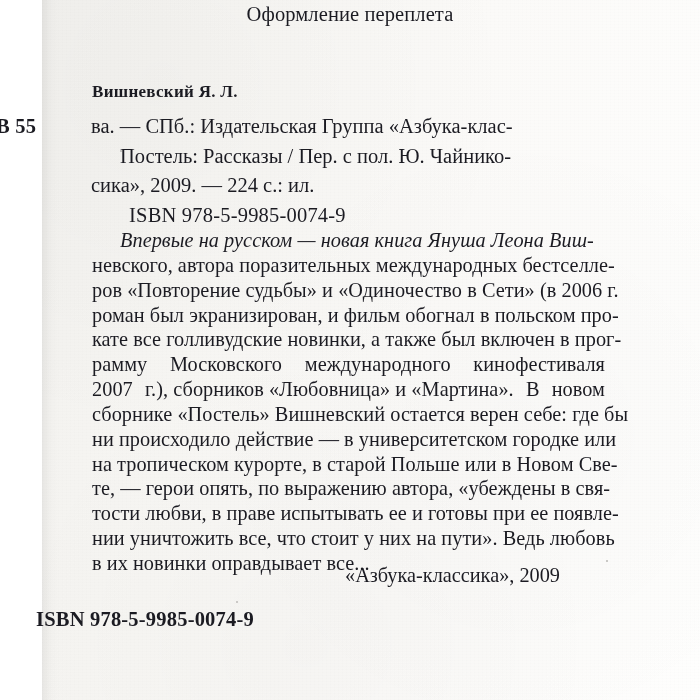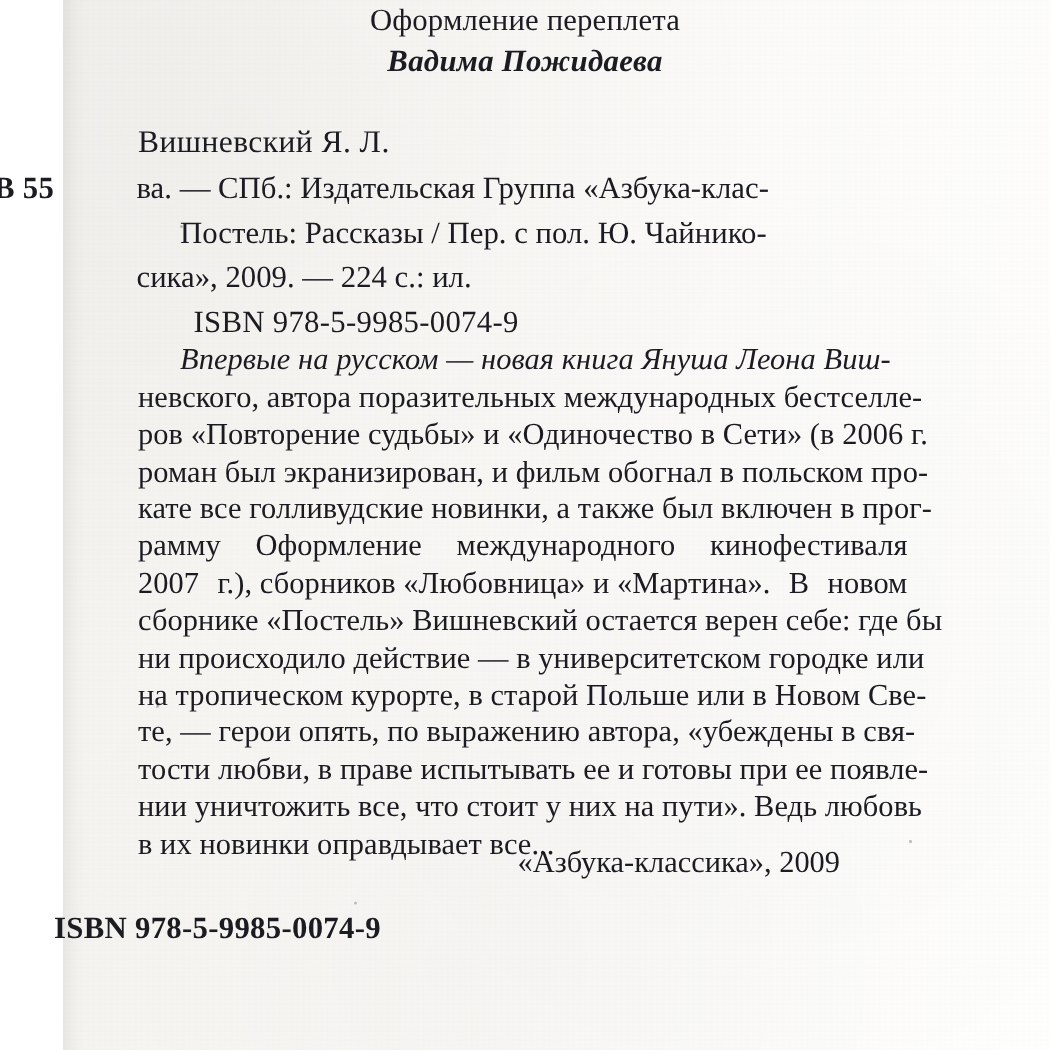--- a/index.html
+++ b/index.html
@@ -104,22 +104,22 @@
     font-style: italic;
     font-size: 20.5px;
     font-weight: 700;
     letter-spacing: 0.2px;
   }
 
   
   #author-heading {
     left: 92px;
     top: 82px;
-    font-size: 21px;
-    font-weight: 400;
+    font-size: 17px;
+    font-weight: 700;
     letter-spacing: 0.3px;
   }
   #cip-shelfmark {
     position: absolute;
     left: -4px;
     top: 112px;
     font-size: 20.5px;
     line-height: 29.5px;
     font-weight: 700;
     letter-spacing: 0.2px;
@@ -206,21 +206,20 @@
   <div class="speck" style="left:120px;top:150px;width:2px;height:2px;"></div>
   <div class="speck" style="left:104px;top:470px;width:2px;height:2px;"></div>
   <div class="speck" style="left:236px;top:601px;width:2px;height:2px;"></div>
   <div class="speck" style="left:512px;top:262px;width:1.5px;height:1.5px;"></div>
   <div class="speck" style="left:606px;top:560px;width:1.5px;height:1.5px;"></div>
 
   <div id="text-layer">
 
     <div class="blk" id="cover-credit">
       <span class="credit-role">Оформление переплета</span>
-      <span class="credit-name">Вадима Пожидаева</span>
     </div>
 
     <div class="blk" id="author-heading">Вишневский Я. Л.</div>
 
     <div id="cip-shelfmark">В 55</div>
 
     <div id="cip-lines">
       <div class="cip-line indent-back">ва. — СПб.: Издательская Группа «Азбука-клас-</div>
       <div class="cip-line">Постель: Рассказы / Пер. с пол. Ю. Чайнико-</div>
       <div class="cip-line indent-back">сика», 2009. — 224 с.: ил.</div>
@@ -228,21 +227,21 @@
     </div>
 
     <div class="blk" id="annotation">
       <div class="ann-line" style="text-indent:28px;font-style:italic;">Впервые на русском — новая книга Януша Леона Виш-</div>
       <div class="ann-line">невского, автора поразительных международных бестселле-</div>
       <div class="ann-line">ров «Повторение судьбы» и «Одиночество в Сети» (в 2006 г.</div>
       <div class="ann-line">роман был экранизирован, и фильм обогнал в польском про-</div>
       <div class="ann-line">кате все голливудские новинки, а также был включен в прог-</div>
       <div class="ann-line j">
         <span>рамму</span>
-        <span>Оформление</span>
+        <span>Московского</span>
         <span>международного</span>
         <span>кинофестиваля</span>
       </div>
       <div class="ann-line j">
         <span>2007</span>
         <span>г.), сборников «Любовница» и «Мартина».</span>
         <span>В</span>
         <span>новом</span>
       </div>
       <div class="ann-line">сборнике «Постель» Вишневский остается верен себе: где бы</div>

